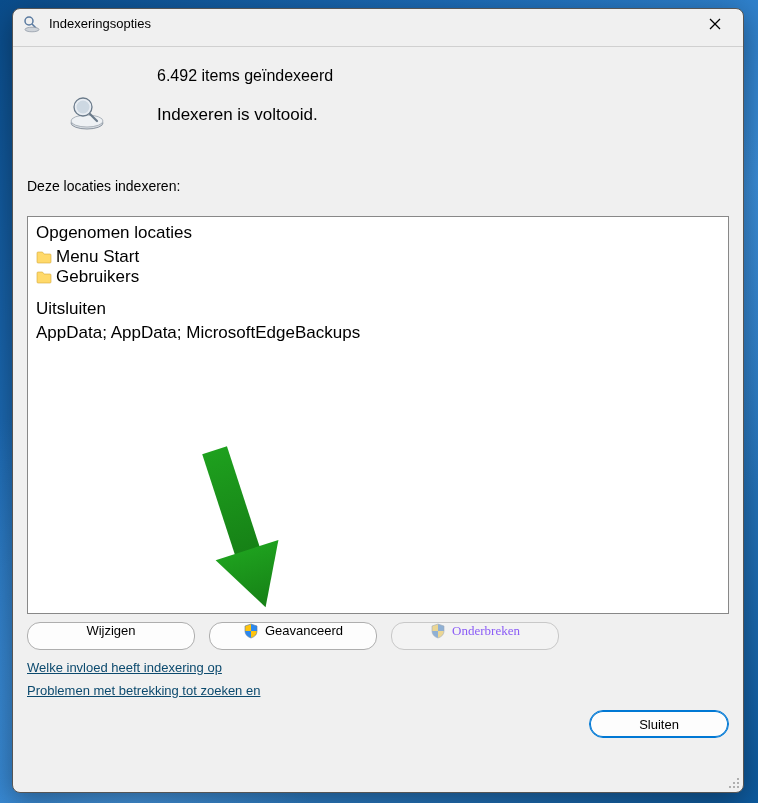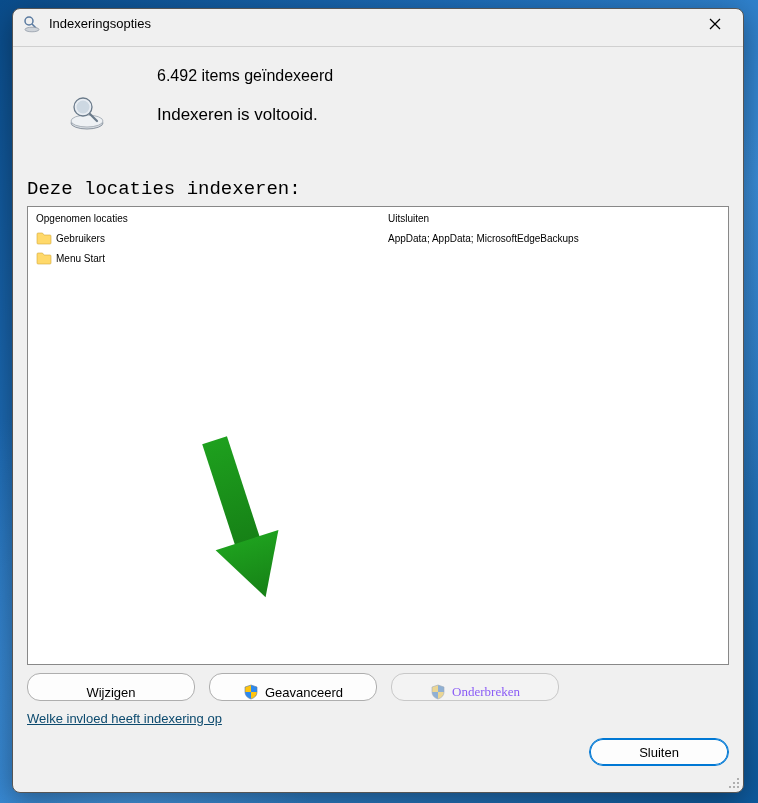--- a/index.html
+++ b/index.html
@@ -103,34 +103,34 @@
     width: 130px;
     padding-left: 40px;
   }
   .search-glass-icon svg { width: 40px; height: 40px; }
   .status-text {
     font-size: 17px;
     color: #000;
   }
 
   .section-label {
-    font-size: 19px;
-    color: #000;
-    margin: 12px 0 6px 0;
-    font-family: Liberation Mono, monospace;
+    font-size: 14px;
+    color: #000;
+    margin: 12px 0 22px 0;
   }
 
   .locations-box {
     background: #fff;
     border: 1px solid #888;
-    height: 459px;
-    display: flex;
-    font-size: 10px;
+    height: 398px;
+    display: flex;
+    font-size: 17px;
     overflow: hidden;
     position: relative;
+    flex-direction: column;
   }
   .col {
     padding: 6px 8px;
   }
   .col-left {
     width: 352px;
     border-right: 0;
   }
   .col-right {
     flex: 1;
@@ -164,21 +164,21 @@
     gap: 14px;
     margin-top: 8px;
   }
   .btn {
     height: 28px;
     min-width: 168px;
     background: #fdfdfd;
     border: 1px solid #aeaeae;
     border-radius: 13px;
     display: flex;
-    align-items: flex-end;
+    align-items: flex-start;
     justify-content: center;
     gap: 6px;
     font-size: 13px;
     color: #000;
     cursor: pointer;
     padding: 0 12px;
   }
   .btn.disabled {
     color: #8b5cf6;
     background: #f3f3f3;
@@ -277,29 +277,29 @@
 
     <div class="locations-box">
       <div class="col col-left">
         <div class="col-header">Opgenomen locaties</div>
         <div class="loc-item">
           <span class="folder-icon">
             <svg viewBox="0 0 16 14">
                 <path d="M1 3 L1 12 Q1 13 2 13 L14 13 Q15 13 15 12 L15 5 Q15 4 14 4 L8 4 L6.5 2 L2 2 Q1 2 1 3 Z" fill="#ffd96a" stroke="#d4a93a" stroke-width="0.6"></path>
               </svg>
           </span>
-          <span>Gebruikers</span>
+          <span>Menu Start</span>
         </div>
         <div class="loc-item">
           <span class="folder-icon">
             <svg viewBox="0 0 16 14">
                 <path d="M1 3 L1 12 Q1 13 2 13 L14 13 Q15 13 15 12 L15 5 Q15 4 14 4 L8 4 L6.5 2 L2 2 Q1 2 1 3 Z" fill="#ffd96a" stroke="#d4a93a" stroke-width="0.6"></path>
               </svg>
           </span>
-          <span>Menu Start</span>
+          <span>Gebruikers</span>
         </div>
       </div>
       <div class="col col-right">
         <div class="col-header">Uitsluiten</div>
         <div class="loc-item exclude-text">AppData; AppData; MicrosoftEdgeBackups</div>
         <div class="loc-item exclude-text"></div>
       </div>
 
       <svg class="arrow-overlay" viewBox="0 0 120 180">
         <defs>
@@ -342,20 +342,21 @@
             <path d="M8 8 L2 8 Q2 13 8 15 Z" fill="#2d89ef"></path>
             <path d="M8 1 L14 3 L14 8 Q14 13 8 15 Q2 13 2 8 L2 3 Z" fill="none" stroke="#5a7aa0" stroke-width="0.6"></path>
           </svg>
         </span>
         <span>Onderbreken</span>
       </div>
     </div>
 
     <div class="links">
       <a class="link">Welke invloed heeft indexering op</a>
+      <a class="link">Problemen met betrekking tot zoeken en</a>
     </div>
 
     <div class="footer-row">
       <div class="close-button">
         <span>Sluiten</span>
       </div>
     </div>
 
   </div>
 

